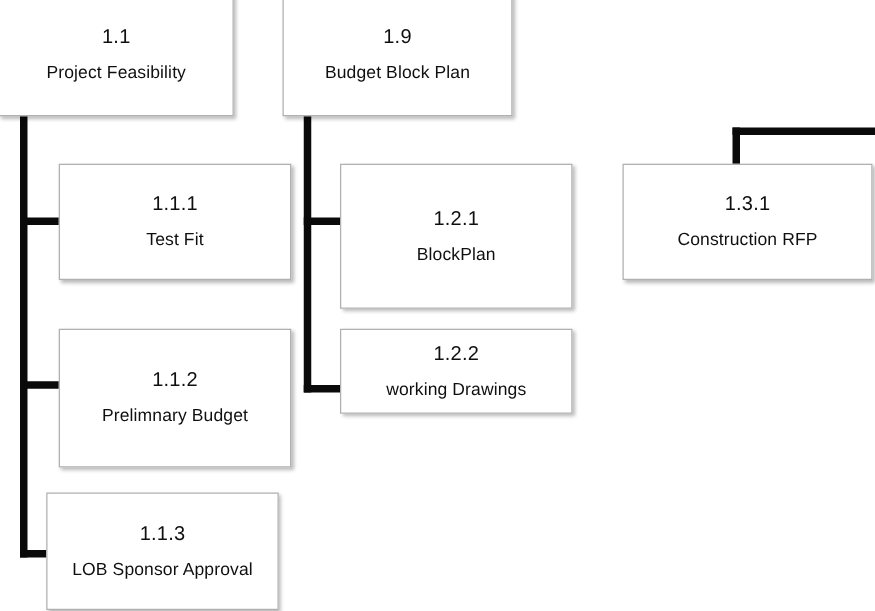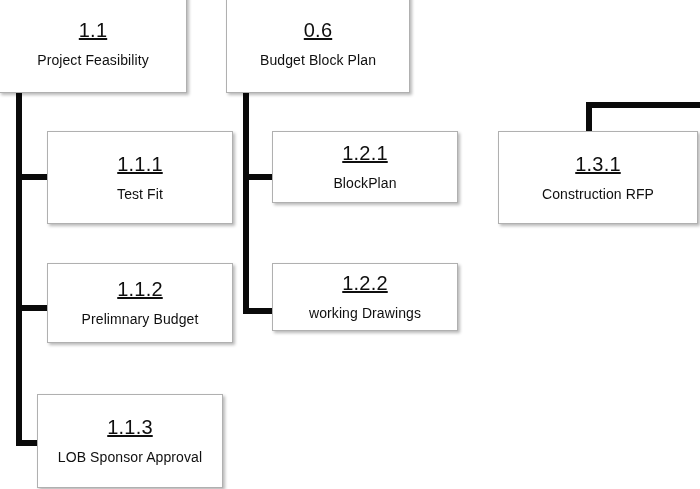--- a/index.html
+++ b/index.html
@@ -29,26 +29,25 @@
     box-shadow: 2px 2px 3px rgba(0,0,0,0.28);
     display: flex;
     flex-direction: column;
     align-items: center;
     justify-content: center;
     text-align: center;
     color: #0f0f0f;
     z-index: 5;
   }
   .node .wbs-id {
-    font-size: 20px;
+    font-size: 16px;
     line-height: 1.18;
     letter-spacing: 0.2px;
     margin-bottom: 9px;
     white-space: nowrap;
-    text-decoration: underline;
   }
   .node .wbs-name {
     font-size: 14px;
     line-height: 1.18;
     letter-spacing: 0.1px;
     padding: 0 6px;
   }
 
   
   .conn {
@@ -75,40 +74,40 @@
 
   <div class="conn conn-h" style="left:586px; top:102px; width:114px;"></div>
   <div class="conn conn-v" style="left:586px; top:102px; height:32px;"></div>
 
   <div class="node" style="left:-1px; top:-6px; width:188px; height:99px;">
     <div class="wbs-id">1.1</div>
     <div class="wbs-name">Project Feasibility</div>
   </div>
 
   <div class="node" style="left:226px; top:-6px; width:184px; height:99px;">
-    <div class="wbs-id">0.6</div>
+    <div class="wbs-id">1.9</div>
     <div class="wbs-name">Budget Block Plan</div>
   </div>
 
   <div class="node" style="left:47px; top:131px; width:186px; height:93px;align-items:center;">
     <div class="wbs-id">1.1.1</div>
     <div class="wbs-name">Test Fit</div>
   </div>
 
-  <div class="node" style="left:272px; top:131px; width:186px; height:72px;">
+  <div class="node" style="left:272px; top:131px; width:186px; height:116px;">
     <div class="wbs-id">1.2.1</div>
     <div class="wbs-name">BlockPlan</div>
   </div>
 
   <div class="node" style="left:498px; top:131px; width:200px; height:93px;">
     <div class="wbs-id">1.3.1</div>
     <div class="wbs-name">Construction RFP</div>
   </div>
 
-  <div class="node" style="left:47px; top:263px; width:186px; height:80px;">
+  <div class="node" style="left:47px; top:263px; width:186px; height:111px;">
     <div class="wbs-id">1.1.2</div>
     <div class="wbs-name">Prelimnary Budget</div>
   </div>
 
   <div class="node" style="left:272px; top:263px; width:186px; height:68px;">
     <div class="wbs-id">1.2.2</div>
     <div class="wbs-name">working Drawings</div>
   </div>
 
   <div class="node" style="left:37px; top:394px; width:186px; height:94px;">

